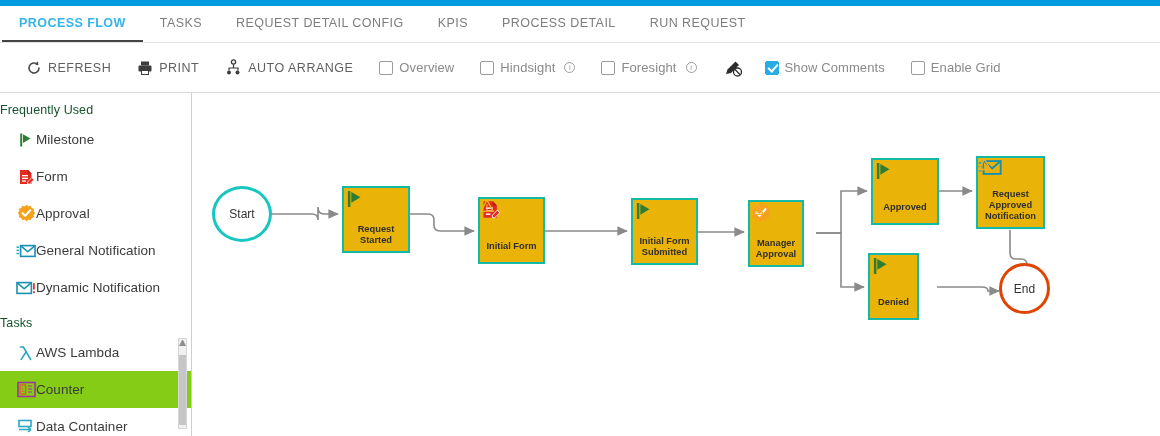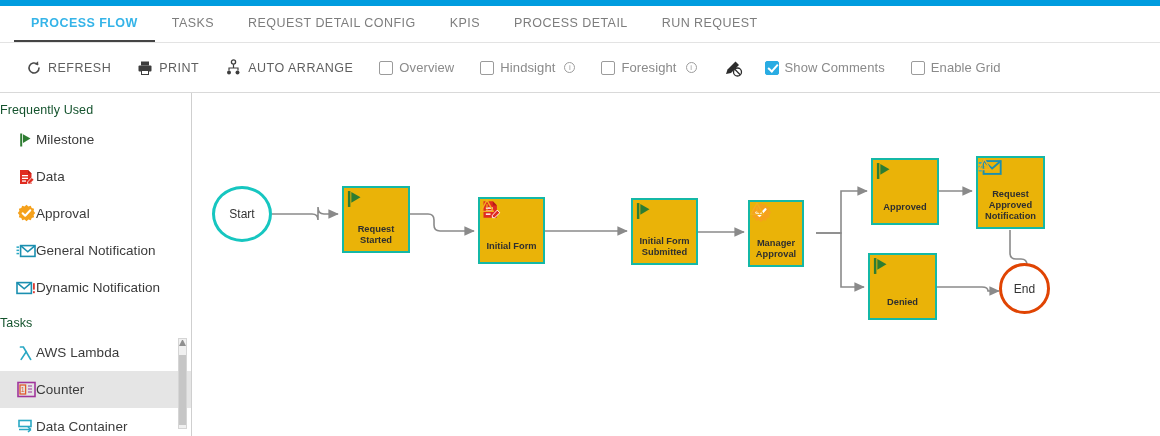--- a/index.html
+++ b/index.html
@@ -17,21 +17,21 @@
     position:absolute; left:0; top:0; width:1160px; height:6px;
     background:#009cdf;
   }
 
   
   .tabbar {
     position:absolute; left:0; top:6px; width:1160px; height:37px;
     background:#ffffff;
     border-bottom:1px solid #e3e3e3;
     display:flex; align-items:flex-end;
-    padding-left:14px;
+    padding-left:2px;
   }
   .tab {
     height:36px; line-height:34px;
     padding:0 17px;
     font-size:12.5px; letter-spacing:.45px;
     color:#7d7d7d; font-weight:400;
     white-space:nowrap;
     cursor:pointer;
     position:relative;
   }
@@ -83,21 +83,21 @@
     background:#fff; border-right:1px solid #cfcfcf;
     overflow:hidden;
   }
   .pal-group {
     font-size:12.5px; color:#14532d; padding:10px 0 4px 0; letter-spacing:.1px;
   }
   .pal-item {
     height:37px; display:flex; align-items:center; gap:0;
     padding-left:16px; cursor:pointer;
   }
-  .pal-item.sel { background:#e5e5e5; }
+  .pal-item.sel { background:#84cc16; }
   .pal-text { font-size:13.5px; color:#3b3b3b; letter-spacing:.05px; }
   .pal-ico { width:20px; height:20px; display:flex; align-items:center; justify-content:center; flex:0 0 auto;}
 
   .pal-scroll {
     position:absolute; right:4px; top:245px; width:9px; height:91px;
     background:#f0f0f0; border:1px solid #d5d5d5;
   }
   .pal-scroll .thumb {
     position:absolute; left:0; top:16px; width:7px; height:70px; background:#c6c6c6;
   }
@@ -244,21 +244,21 @@
       <span class="pal-ico">
         <svg width="18" height="18" viewBox="0 0 18 18">
           <path d="M3 2 H11 L14.5 5.5 V16 H3 Z" fill="#e02b20"></path>
           <path d="M11 2 L11 5.5 L14.5 5.5 Z" fill="#b51d14"></path>
           <rect x="5" y="7" width="6" height="1.3" fill="#fff"></rect>
           <rect x="5" y="9.7" width="6" height="1.3" fill="#fff"></rect>
           <rect x="5" y="12.4" width="4" height="1.3" fill="#fff"></rect>
           <path d="M14.8 9.5 L17 11.8 L12.6 16 L10.6 16 L10.6 14 Z" fill="#e02b20" stroke="#fff" stroke-width="0.8"></path>
         </svg>
       </span>
-      <span class="pal-text">Data</span>
+      <span class="pal-text">Form</span>
     </div>
 
     <div class="pal-item">
       <span class="pal-ico">
         <svg width="19" height="19" viewBox="0 0 19 19">
           <path d="M9.5 0.8 L11.4 2.4 L13.8 1.8 L14.7 4.1 L17.1 4.7 L16.6 7.1 L18.2 9 L16.6 10.9 L17.1 13.3 L14.7 13.9 L13.8 16.2 L11.4 15.6 L9.5 17.2 L7.6 15.6 L5.2 16.2 L4.3 13.9 L1.9 13.3 L2.4 10.9 L0.8 9 L2.4 7.1 L1.9 4.7 L4.3 4.1 L5.2 1.8 L7.6 2.4 Z" fill="#f5a11c"></path>
           <path d="M5.6 9.2 L8.2 11.8 L13.3 6.3" fill="none" stroke="#fff" stroke-width="2" stroke-linecap="round" stroke-linejoin="round"></path>
         </svg>
       </span>
       <span class="pal-text">Approval</span>
@@ -423,21 +423,21 @@
     <div class="node" style="left:679px; top:65px; width:68px; height:67px;">
       <div class="n-icons">
         <svg width="22" height="22" viewBox="0 0 18 18">
           <rect x="3.2" y="2.5" width="2" height="13" fill="#2e7d32"></rect>
           <path d="M6 3.2 L13.5 7.6 L6 12 Z" fill="#2e7d32"></path>
         </svg>
       </div>
       <div class="n-label" style="white-space:pre-line">Approved</div>
     </div>
 
-    <div class="node" style="left:676px; top:160px; width:69px; height:67px;">
+    <div class="node" style="left:676px; top:160px; width:51px; height:67px;">
       <div class="n-icons">
         <svg width="22" height="22" viewBox="0 0 18 18">
           <rect x="3.2" y="2.5" width="2" height="13" fill="#2e7d32"></rect>
           <path d="M6 3.2 L13.5 7.6 L6 12 Z" fill="#2e7d32"></path>
         </svg>
       </div>
       <div class="n-label" style="white-space:pre-line">Denied</div>
     </div>
 
     <div class="node" style="left:784px; top:63px; width:69px; height:73px;">

